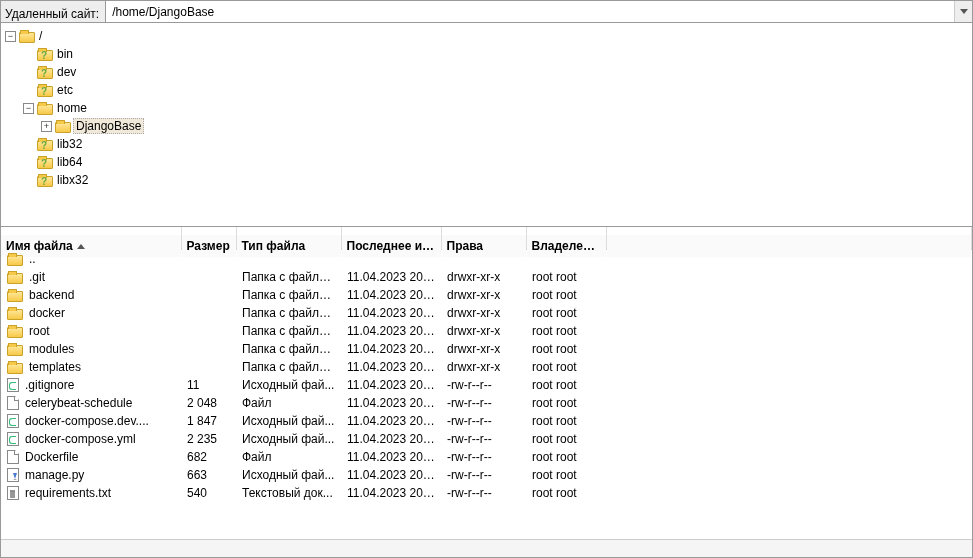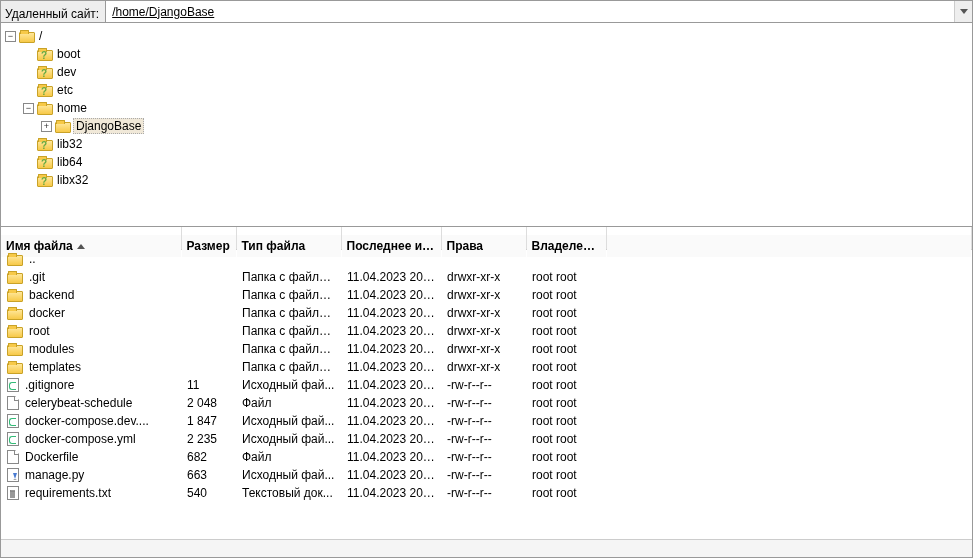--- a/index.html
+++ b/index.html
@@ -31,21 +31,20 @@
     white-space: nowrap;
   }
   .path-input {
     flex: 1;
     height: 100%;
     border: none;
     padding: 4px 6px;
     font: inherit;
     background: #fff;
     outline: none;
-    text-decoration: underline;
   }
   .drop-btn {
     width: 18px;
     height: 100%;
     display: flex;
     align-items: center;
     justify-content: center;
     background: #eee;
     border-left: 1px solid #ccc;
   }
@@ -199,21 +198,21 @@
   <div class="tree-row">
     <span class="toggle">−</span>
     <span class="ico folder"></span>
     <span class="tree-label">/</span>
   </div>
   <div id="tree-body">
       <div class="tree-row">
         <span class="spacer"></span>
         <span class="toggle empty"></span>
         <span class="ico folder folder-q"></span>
-        <span class="tree-label">boot</span>
+        <span class="tree-label">bin</span>
       </div>
       <div class="tree-row">
         <span class="spacer"></span>
         <span class="toggle empty"></span>
         <span class="ico folder folder-q"></span>
         <span class="tree-label">dev</span>
       </div>
       <div class="tree-row">
         <span class="spacer"></span>
         <span class="toggle empty"></span>

